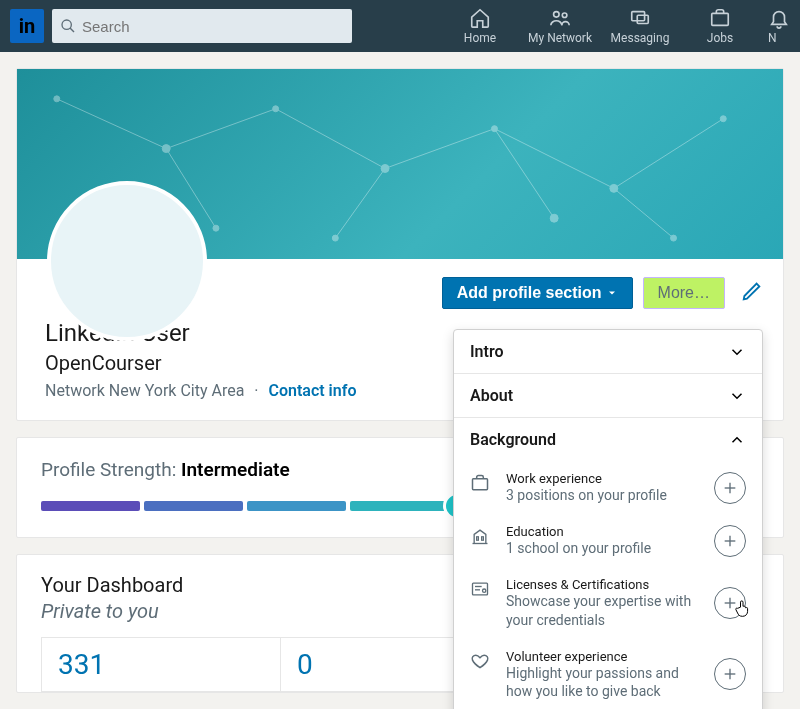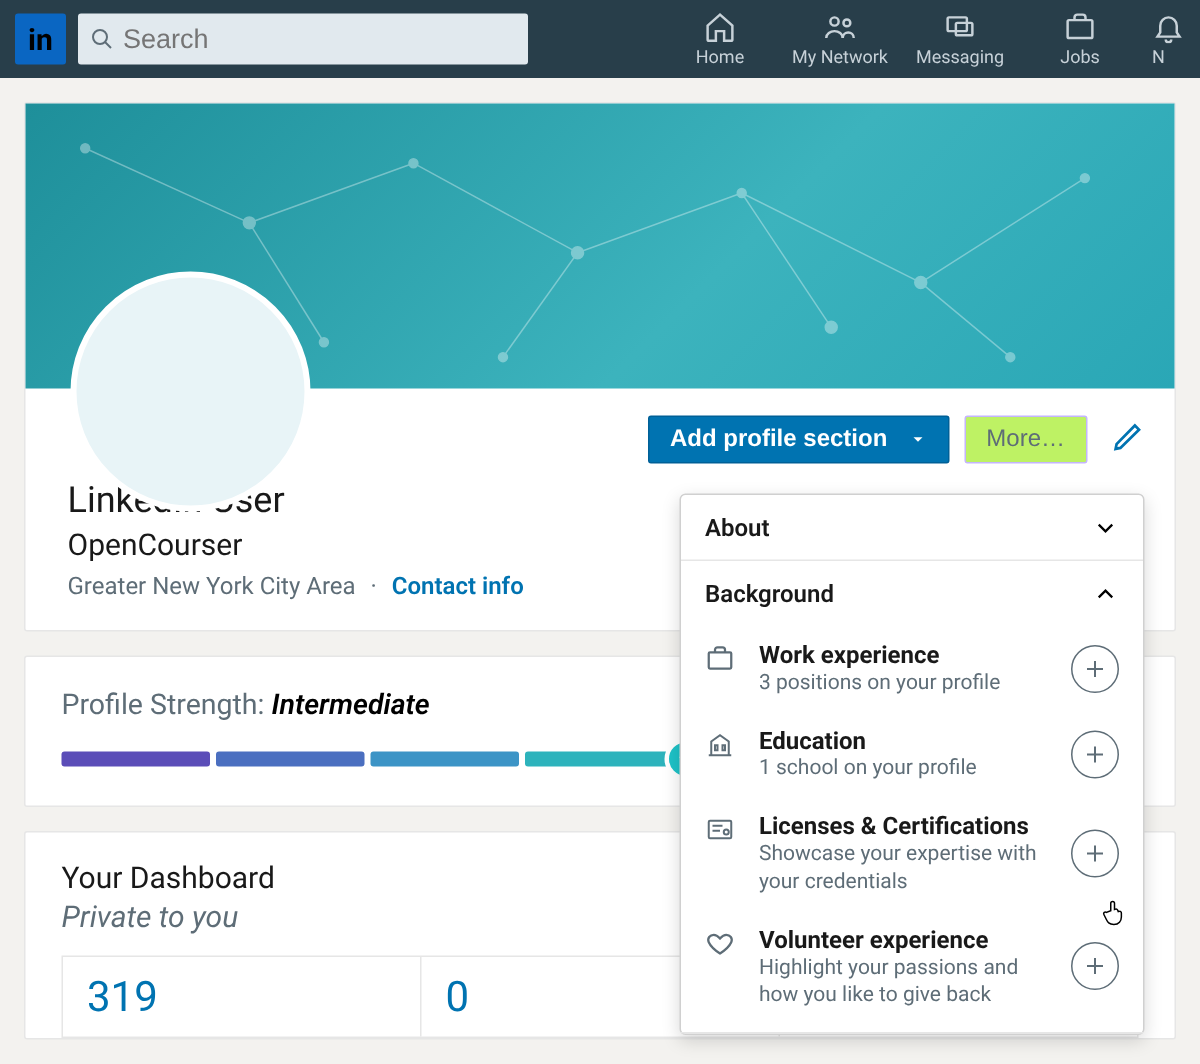--- a/index.html
+++ b/index.html
@@ -39,21 +39,21 @@
     width: 300px;
     display: flex;
     align-items: center;
     padding: 0 8px;
   }
   .search-wrap svg { flex: 0 0 auto; }
   .search-wrap input {
     border: none;
     background: transparent;
     outline: none;
-    font-size: 18px;
+    font-size: 15px;
     color: #283e4a;
     margin-left: 6px;
     width: 100%;
   }
   .nav-spacer { flex: 1; }
   .nav-items { display: flex; }
   .nav-item {
     width: 80px;
     color: #c7d1d8;
     font-size: 12px;
@@ -102,21 +102,21 @@
   .btn-primary {
     background: #0073b1;
     color: #fff;
     border: 1px solid #006097;
     font-weight: 600;
     font-size: 16px;
     padding: 6px 14px;
     border-radius: 2px;
     display: flex;
     align-items: center;
-    gap: 14px;
+    gap: 4px;
     cursor: pointer;
   }
   .btn-secondary {
     background: #bef264;
     color: #5e6d77;
     border: 1px solid #c4b5fd;
     font-weight: 400;
     font-size: 16px;
     padding: 6px 14px;
     border-radius: 2px;
@@ -162,21 +162,21 @@
   }
   .dd-body { padding: 0 16px 6px; }
   .dd-item {
     display: flex;
     align-items: flex-start;
     gap: 14px;
     padding: 10px 0;
   }
   .dd-item .icon-col { width: 22px; padding-top: 2px; color: #5e6d77; flex:0 0 22px;}
   .dd-item .text-col { flex: 1; }
-  .dd-item .text-col .t { font-size: 16px; font-weight: 700; }
+  .dd-item .text-col .t { font-size: 13px; font-weight: 400; }
   .dd-item .text-col .d { font-size: 14px; color: #5e6d77; line-height:1.3; }
   .add-btn {
     width: 32px; height: 32px;
     border: 1px solid #5e6d77;
     border-radius: 50%;
     display: flex; align-items: center; justify-content: center;
     cursor: pointer;
     flex: 0 0 32px;
     align-self:center;
   }
@@ -185,21 +185,21 @@
     position: absolute;
     right: 30px;
     top: 528px;
     z-index: 20;
     pointer-events:none;
   }
 
   
   .strength-card { padding: 20px 24px 26px; }
   .strength-card .title { font-size: 19px; color:#5e6d77; }
-  .strength-card .title b { color:#000; font-weight:600;font-style:italic; }
+  .strength-card .title b { color:#000; font-weight:600; }
   .meter {
     margin-top: 20px;
     height: 10px;
     display: flex;
     gap: 4px;
     position: relative;
   }
   .meter .seg { flex:1; border-radius: 2px; }
   .s1{background:#5b4db8;} .s2{background:#4b6fc0;} .s3{background:#3c94c6;} .s4{background:#2db3bc;} .s5{background:#e6e6e6;} .s6{background:#e6e6e6;} .s7{background:#e6e6e6;}
   .meter-badge {
@@ -316,27 +316,35 @@
       <span class="edit-icon">
         <svg width="22" height="22" viewBox="0 0 24 24" fill="none" stroke="#0073b1" stroke-width="2">
             <path d="M3 21l3.5-.7L20 7l-3-3L3.7 17.5z"></path>
           </svg>
       </span>
     </div>
     <div class="identity">
       <h1>LinkedIn User</h1>
       <div class="sub">OpenCourser</div>
       <div class="loc">
-        <span>Greater New York City Area</span>
+        <span>Network New York City Area</span>
         <span class="dot">·</span>
         <a href="#">Contact info</a>
       </div>
     </div>
 
     <div class="dropdown">
+      <div class="dd-section">
+        <div class="dd-header">
+          <span>Intro</span>
+          <svg width="18" height="18" viewBox="0 0 24 24" fill="none" stroke="#000" stroke-width="2">
+              <polyline points="6 9 12 15 18 9"></polyline>
+            </svg>
+        </div>
+      </div>
       <div class="dd-section">
         <div class="dd-header">
           <span>About</span>
           <svg width="18" height="18" viewBox="0 0 24 24" fill="none" stroke="#000" stroke-width="2">
               <polyline points="6 9 12 15 18 9"></polyline>
             </svg>
         </div>
       </div>
       <div class="dd-section">
         <div class="dd-header">
@@ -442,21 +450,21 @@
           </svg>
       </div>
     </div>
   </div>
 
   <div class="card dash-card">
     <h2>Your Dashboard</h2>
     <div class="sub">Private to you</div>
     <div class="stats-row">
       <div class="stat">
-        <div class="num">319</div>
+        <div class="num">331</div>
       </div>
       <div class="stat">
         <div class="num">0</div>
       </div>
       <div class="stat"></div>
     </div>
   </div>
 </div>
 
 </body></html>

